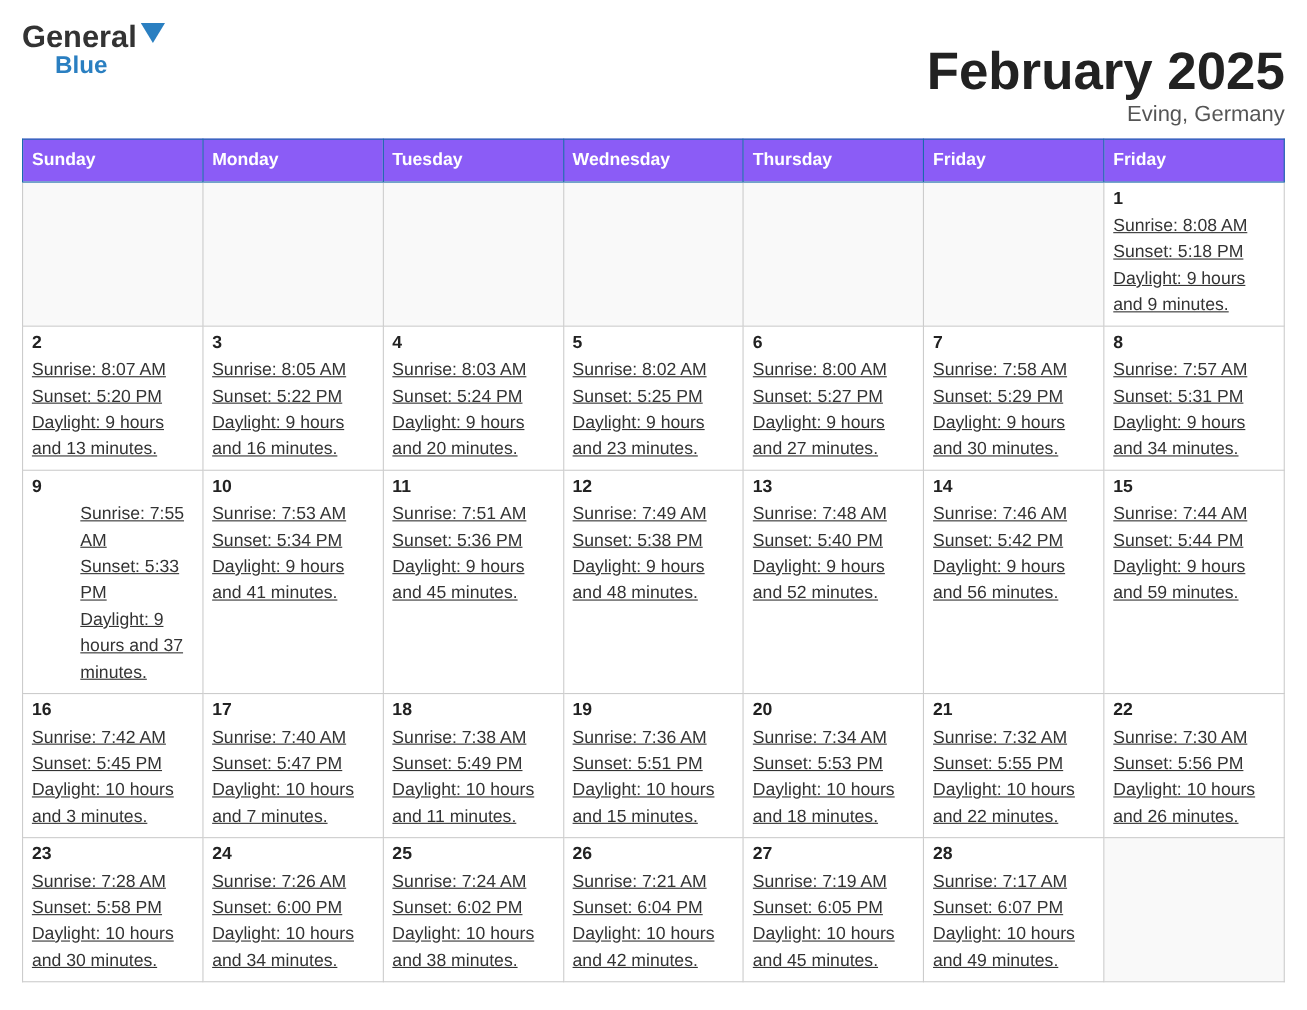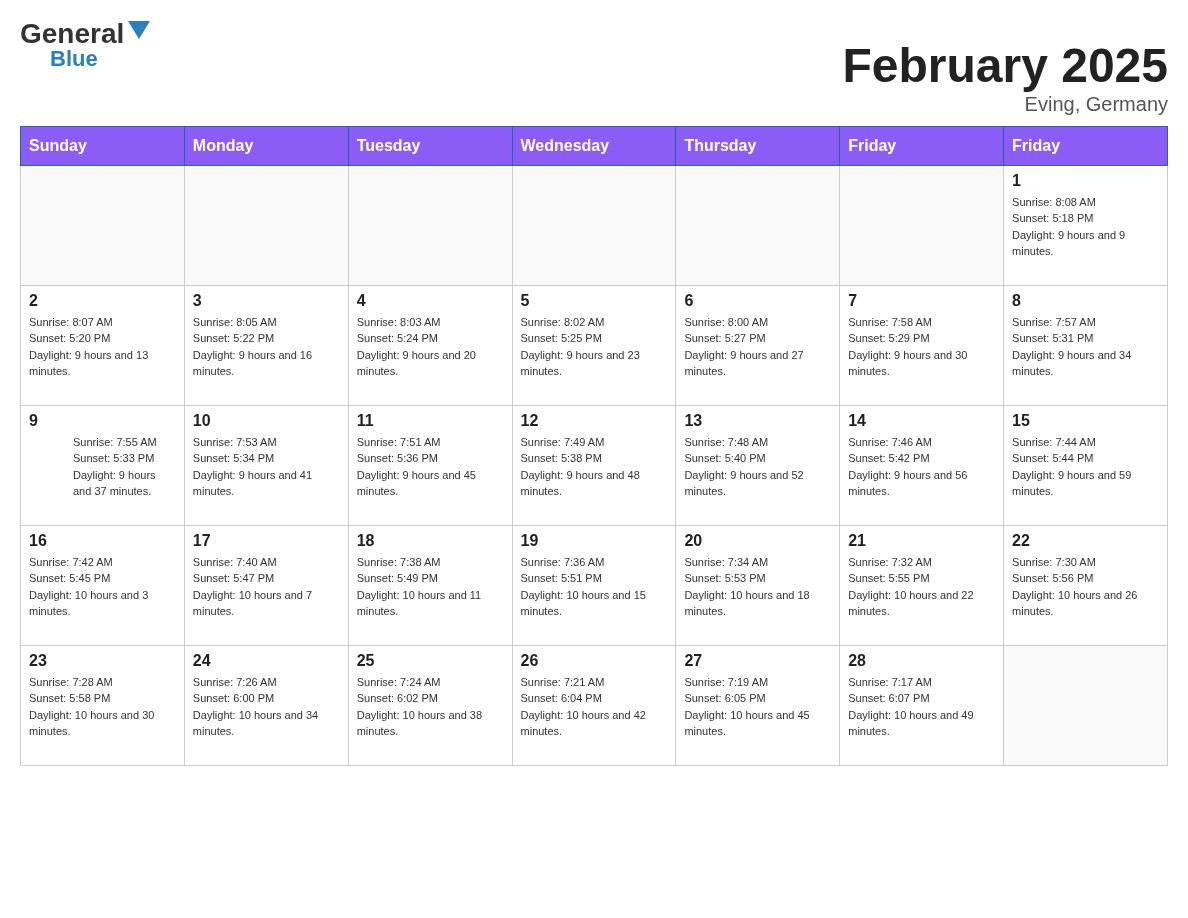--- a/index.html
+++ b/index.html
@@ -71,23 +71,24 @@
       width: 14.28%;
       height: 120px;
     }
     .day-number {
       font-size: 16px;
       font-weight: bold;
       color: #222;
       margin-bottom: 4px;
     }
     .day-info {
-      font-size: 11px;
+      font-size: 16px;
       color: #333;
       line-height: 1.5;
+      text-decoration: underline;
     }
     .empty-cell {
       background: #f9f9f9;
     }
   </style>
 </head>
 <body>
 
 <div class="header">
   <div class="logo">

